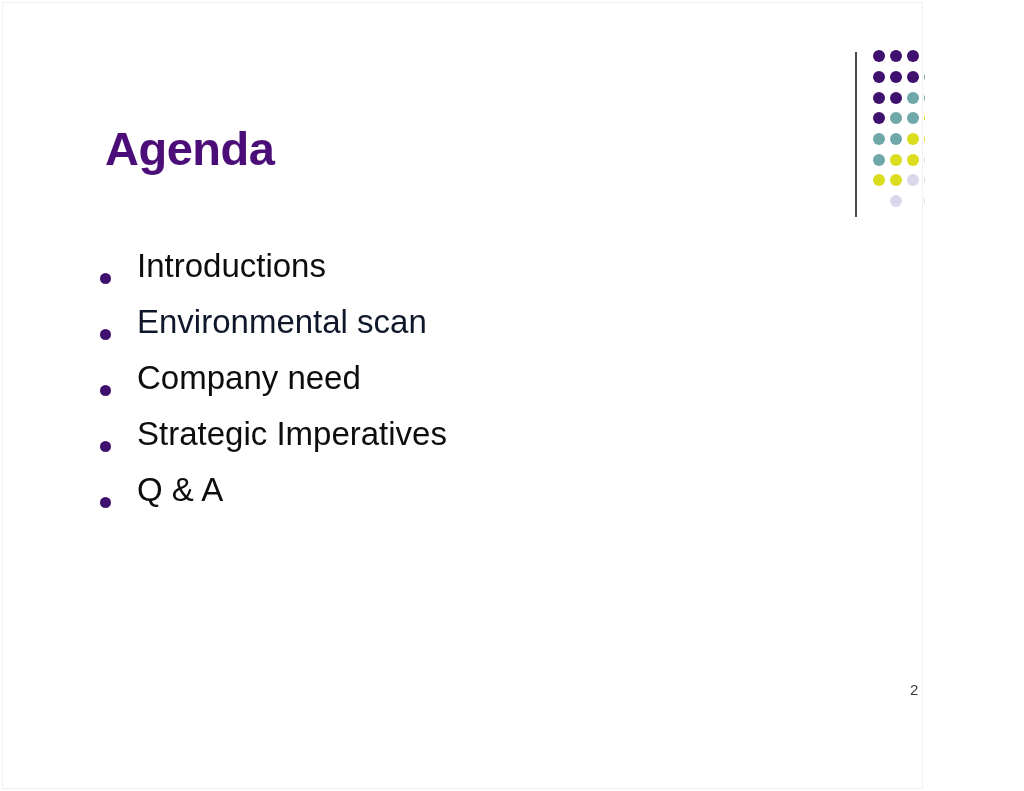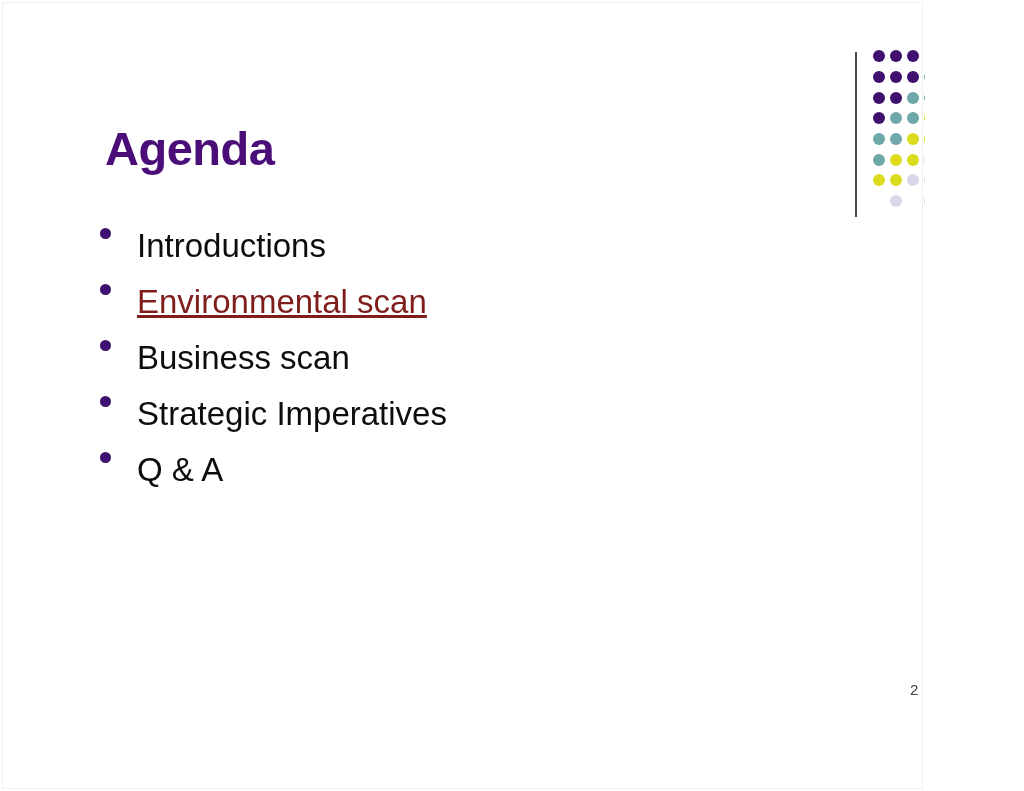--- a/index.html
+++ b/index.html
@@ -49,21 +49,21 @@
     position: absolute;
     left: 100px;
     top: 228px;
     width: 700px;
     margin: 0;
     padding: 0;
     list-style: none;
   }
   .agenda-item {
     display: flex;
-    align-items: flex-start;
+    align-items: flex-end;
     height: 56px;
     margin: 0;
     padding: 0;
   }
   .bullet-dot {
     width: 11px;
     height: 11px;
     border-radius: 50%;
     background: #40106f;
     flex: 0 0 auto;
@@ -135,25 +135,25 @@
 
   <div id="title" style="color: rgb(75, 13, 119);">Agenda</div>
 
   <ul id="agenda-list">
       <li class="agenda-item">
         <span class="bullet-dot" style="background: rgb(64, 16, 111);"></span>
         <span class="agenda-label" style="color: rgb(13, 13, 13);">Introductions</span>
       </li>
       <li class="agenda-item">
         <span class="bullet-dot" style="background: rgb(64, 16, 111);"></span>
-        <span class="agenda-label" style="color: #7f1d1d; text-decoration: underline;">Environmental scan</span>
-      </li>
-      <li class="agenda-item">
-        <span class="bullet-dot" style="background: rgb(64, 16, 111);"></span>
-        <span class="agenda-label" style="color: rgb(13, 13, 13);">Business scan</span>
+        <span class="agenda-label" style="color: #0f172a;">Environmental scan</span>
+      </li>
+      <li class="agenda-item">
+        <span class="bullet-dot" style="background: rgb(64, 16, 111);"></span>
+        <span class="agenda-label" style="color: rgb(13, 13, 13);">Company need</span>
       </li>
       <li class="agenda-item">
         <span class="bullet-dot" style="background: rgb(64, 16, 111);"></span>
         <span class="agenda-label" style="color: rgb(13, 13, 13);">Strategic Imperatives</span>
       </li>
       <li class="agenda-item">
         <span class="bullet-dot" style="background: rgb(64, 16, 111);"></span>
         <span class="agenda-label" style="color: rgb(13, 13, 13);">Q &amp; A</span>
       </li>
     </ul>

